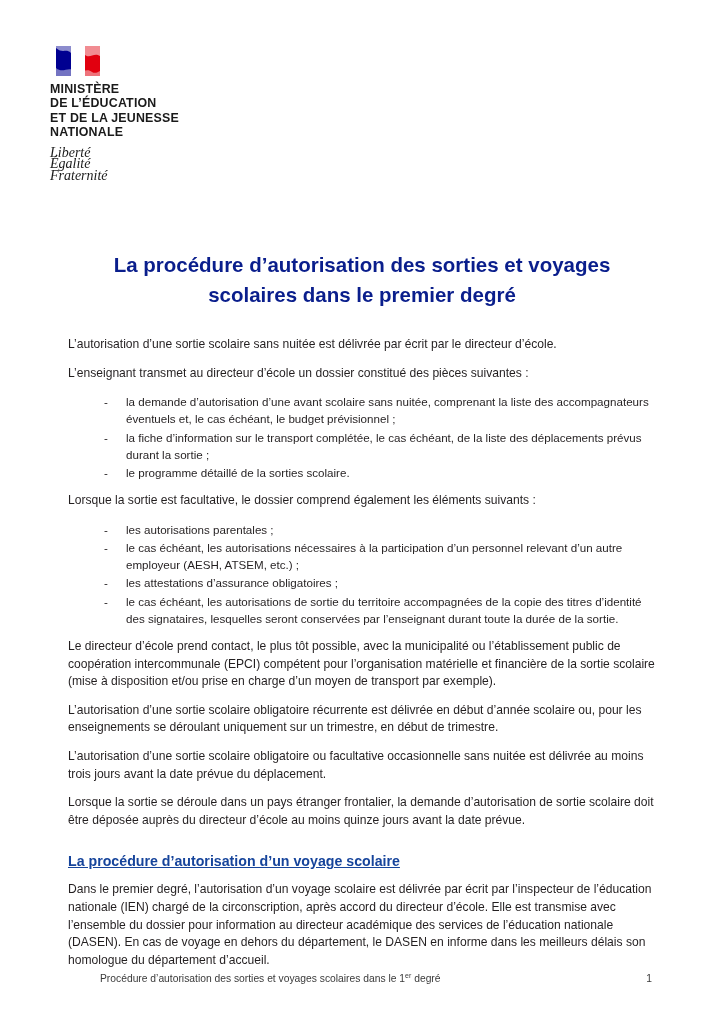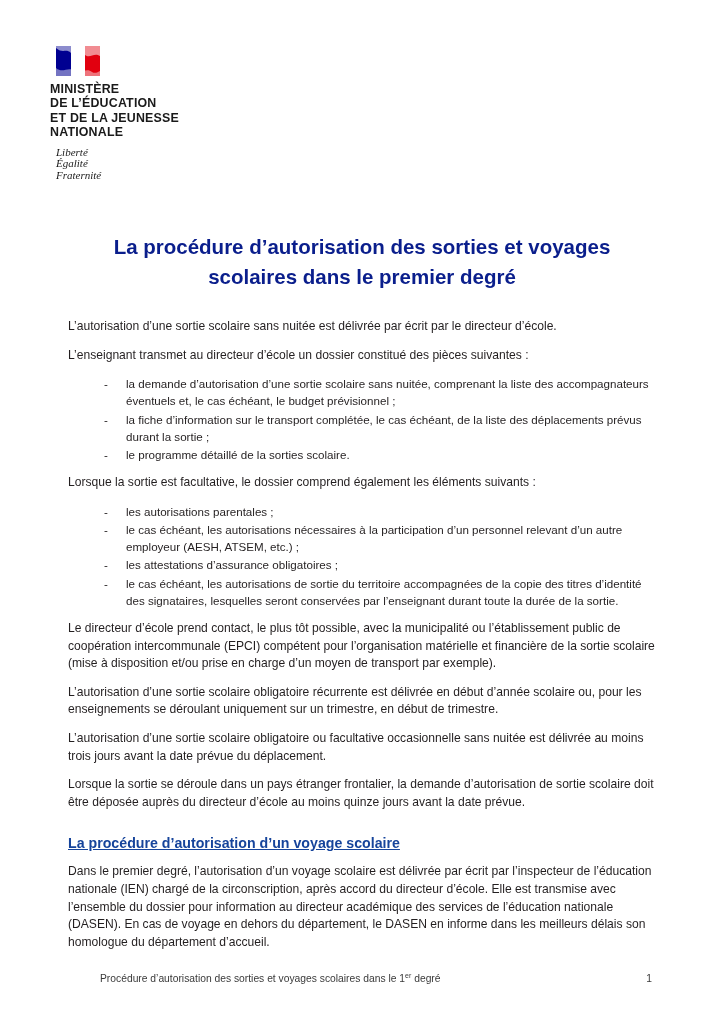--- a/index.html
+++ b/index.html
@@ -56,34 +56,34 @@
     font-family: "Liberation Sans", sans-serif;
     font-weight: bold;
     font-size: 12.4px;
     line-height: 14.4px;
     letter-spacing: 0.2px;
     color: #1a1a1a;
     text-transform: uppercase;
     margin-left: 2px;
   }
   .devise {
-    margin-left: 8px;
+    margin-left: 2px;
     margin-top: 7px;
     font-family: "Liberation Serif", serif;
     font-style: italic;
-    font-size: 11px;
+    font-size: 14px;
     line-height: 11.5px;
     color: #1a1a1a;
   }
 
   
   .doc {
     position: absolute;
     left: 68px;
-    top: 232px;
+    top: 250px;
     width: 588px;
   }
   h1.doc-title {
     font-family: "Liberation Sans", sans-serif;
     font-weight: bold;
     font-size: 20.5px;
     line-height: 30px;
     color: #0a1e8c;
     text-align: center;
     margin: 0 0 26px 0;
@@ -188,21 +188,21 @@
 
   <div class="doc">
 
     <h1 class="doc-title">La procédure d’autorisation des sorties et voyages scolaires dans le premier degré</h1>
 
 
     <p class="para">L’autorisation d’une sortie scolaire sans nuitée est délivrée par écrit par le directeur d’école.</p>
     <p class="para">L’enseignant transmet au directeur d’école un dossier constitué des pièces suivantes :</p>
 
     <ul class="dash-list">
-      <li>la demande d’autorisation d’une sortie scolaire sans nuitée, comprenant la liste des accompagnateurs éventuels et, le cas échéant, le budget prévisionnel ;</li>
+      <li>la demande d’autorisation d’une avant scolaire sans nuitée, comprenant la liste des accompagnateurs éventuels et, le cas échéant, le budget prévisionnel ;</li>
       <li>la fiche d’information sur le transport complétée, le cas échéant, de la liste des déplacements prévus durant la sortie ;</li>
       <li>le programme détaillé de la sorties scolaire.</li>
     </ul>
 
     <p class="para">Lorsque la sortie est facultative, le dossier comprend également les éléments suivants :</p>
 
     <ul class="dash-list">
       <li>les autorisations parentales  ;</li>
       <li>le cas échéant, les autorisations nécessaires à la participation d’un personnel relevant d’un autre employeur (AESH, ATSEM, etc.) ;</li>
       <li>les attestations d’assurance obligatoires ;</li>

